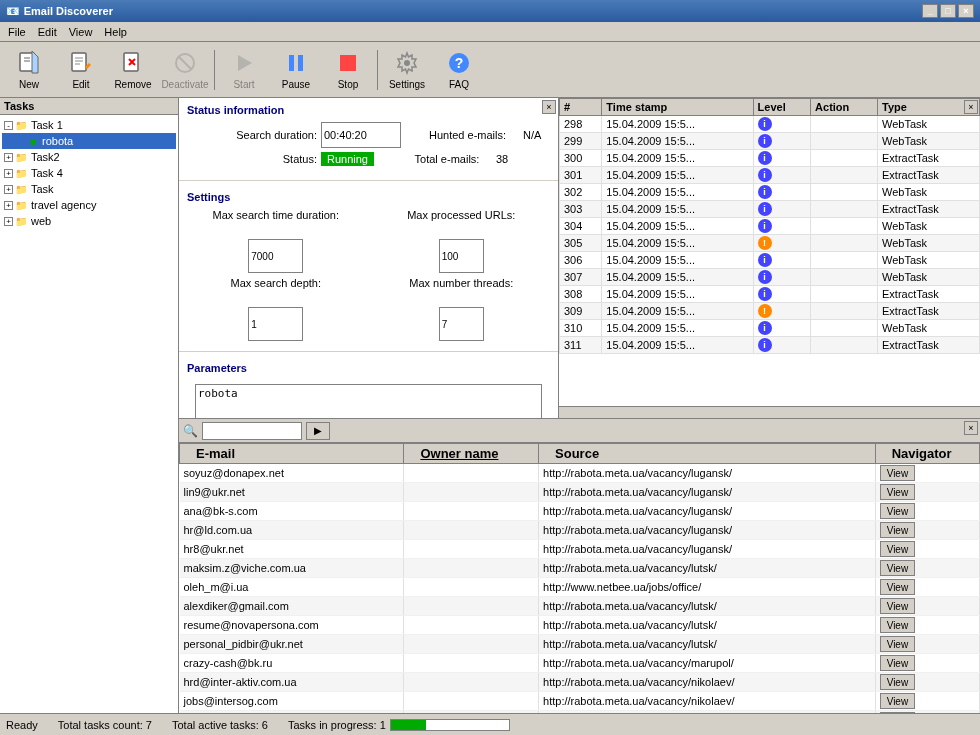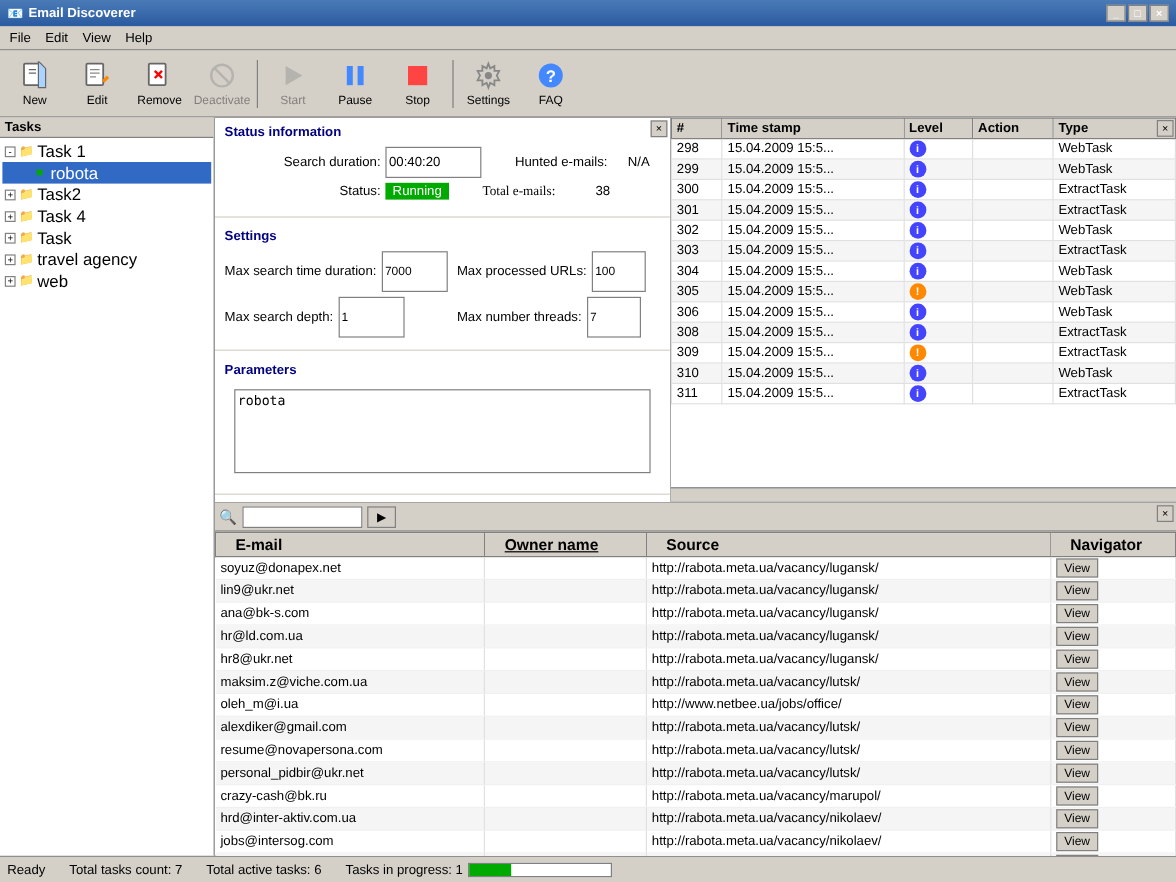--- a/index.html
+++ b/index.html
@@ -26,21 +26,21 @@
     .main-container { display: flex; height: calc(735px - 22px - 20px - 56px - 22px); }
     
     
     .left-panel { width: 179px; background: white; border-right: 1px solid #808080; display: flex; flex-direction: column; overflow: hidden; }
     .panel-header { background: #d4d0c8; padding: 2px 4px; font-size: 11px; font-weight: bold; border-bottom: 1px solid #808080; }
     .tree-view { flex: 1; overflow-y: auto; padding: 2px; }
     .tree-item { display: flex; align-items: center; gap: 2px; padding: 1px 2px; cursor: pointer; user-select: none; }
     .tree-item.selected { background: #316ac5; color: white; }
     .tree-expand { width: 9px; height: 9px; border: 1px solid #808080; background: white; display: flex; align-items: center; justify-content: center; font-size: 8px; flex-shrink: 0; }
     .tree-icon { width: 14px; height: 14px; flex-shrink: 0; display: flex; align-items: center; justify-content: center; font-size: 10px; }
-    .tree-label { font-size: 14px; }
+    .tree-label { font-size: 11px; }
     .tree-indent { width: 9px; flex-shrink: 0; }
 
     
     .right-panel { flex: 1; display: flex; flex-direction: column; overflow: hidden; }
     
     
     .tabs { display: flex; background: #d4d0c8; border-bottom: 1px solid #808080; padding: 2px 2px 0 2px; }
     .tab { padding: 3px 12px; font-size: 11px; cursor: pointer; border: 1px solid #808080; border-bottom: none; background: #d4d0c8; margin-right: 2px; }
     .tab.active { background: white; border-bottom: 1px solid white; margin-bottom: -1px; z-index: 1; }
     
@@ -53,21 +53,21 @@
     
     .section { padding: 6px 8px; }
     .section-title { font-size: 11px; font-weight: bold; margin-bottom: 6px; color: #000080; }
     .form-row { display: flex; align-items: center; margin-bottom: 4px; gap: 4px; }
     .form-label { width: 130px; font-size: 11px; text-align: right; }
     .form-value { font-size: 11px; }
     .form-input { height: 18px; border: 1px solid #808080; background: white; font-size: 11px; padding: 12px 2px; }
     .form-input-wide { width: 80px; }
     .status-running { background: #00aa00; color: white; padding: 1px 6px; font-size: 11px; }
     .section-divider { border-top: 1px solid #d4d0c8; margin: 4px 0; }
-    .setting-row { display: flex; align-items: center; gap: 4px; }
+    .setting-row { display: flex; align-items: center; gap: 18px; flex-direction: column; }
     .setting-label { font-size: 11px; white-space: nowrap; }
     .setting-input { width: 60px; height: 34px; border: 1px solid #808080; font-size: 10px; padding: 0 2px; }
     
     .param-area { margin: 4px 8px; border: 1px solid #808080; height: 70px; background: white; padding: 2px; font-size: 11px; overflow-y: auto; }
 
     
     .log-panel { flex: 1; background: white; display: flex; flex-direction: column; position: relative; }
     .log-close { position: absolute; top: 2px; right: 2px; width: 14px; height: 14px; background: #d4d0c8; border: 1px solid #808080; display: flex; align-items: center; justify-content: center; font-size: 9px; cursor: pointer; z-index: 2; }
     .log-table { width: 100%; border-collapse: collapse; }
     .log-table th { background: #d4d0c8; border: 1px solid #808080; padding: 2px 4px; font-size: 11px; text-align: left; position: sticky; top: 0; }
@@ -278,21 +278,21 @@
             <span class="form-label">Search duration:</span>
             <input class="form-input form-input-wide" value="00:40:20" readonly="" style="width: 80px;">
             <span style="width:20px;"></span>
             <span class="form-label" style="width:90px; text-align:left;">Hunted e-mails:</span>
             <span class="form-value">N/A</span>
           </div>
           <div class="form-row">
             <span class="form-label">Status:</span>
             <span class="status-running">Running</span>
             <span style="width:20px;"></span>
-            <span class="form-label" style="width:90px; text-align:left;font-family:Liberation Serif, serif;">Total e-mails:</span>
+            <span class="form-label" style="width:90px; text-align:center;">Total e-mails:</span>
             <span class="form-value">38</span>
           </div>
         </div>
 
         <div class="section-divider"></div>
 
         <div class="section">
           <div class="section-title">Settings</div>
           <div style="display:grid; grid-template-columns: 1fr 1fr; gap: 4px 8px;">
             <div class="setting-row">
@@ -400,20 +400,27 @@
     <td>WebTask</td>
   </tr>
                 <tr>
     <td>306</td>
     <td>15.04.2009 15:5...</td>
     <td><span style="width:14px;height:14px;border-radius:50%;background:#4444ff;color:white;display:inline-flex;align-items:center;justify-content:center;font-size:9px;font-weight:bold;">i</span></td>
     <td></td>
     <td>WebTask</td>
   </tr>
                 <tr>
+    <td>307</td>
+    <td>15.04.2009 15:5...</td>
+    <td><span style="width:14px;height:14px;border-radius:50%;background:#4444ff;color:white;display:inline-flex;align-items:center;justify-content:center;font-size:9px;font-weight:bold;">i</span></td>
+    <td></td>
+    <td>WebTask</td>
+  </tr>
+                <tr>
     <td>308</td>
     <td>15.04.2009 15:5...</td>
     <td><span style="width:14px;height:14px;border-radius:50%;background:#4444ff;color:white;display:inline-flex;align-items:center;justify-content:center;font-size:9px;font-weight:bold;">i</span></td>
     <td></td>
     <td>ExtractTask</td>
   </tr>
                 <tr>
     <td>309</td>
     <td>15.04.2009 15:5...</td>
     <td><span style="width:14px;height:14px;border-radius:50%;background:#ff8800;color:white;display:inline-flex;align-items:center;justify-content:center;font-size:9px;font-weight:bold;">!</span></td>

